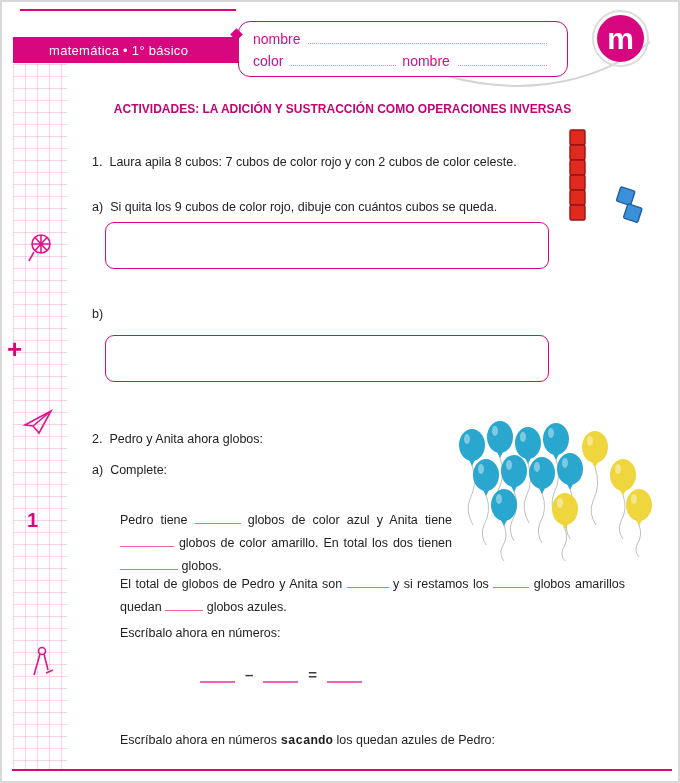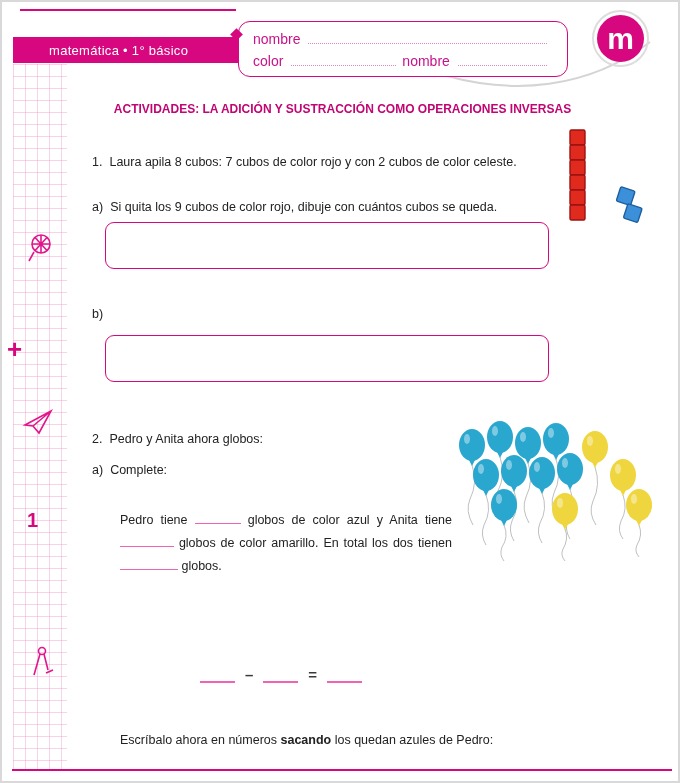--- a/index.html
+++ b/index.html
@@ -39,21 +39,21 @@
 
   .row { display:flex; gap:7px; font-size:12.5px; line-height:1.45; }
   .answer-box { border:1.6px solid #d6077f; border-radius:9px; background:#fff; }
 
   .para { font-size:12.5px; line-height:1.85; text-align:justify; }
   .blank { display:inline-block; border-bottom:1.6px solid #f062b4; height:10px; }
 
   .equation { display:flex; align-items:flex-end; gap:10px; font-size:15px;
               font-weight:bold; color:#3a3a3a; }
   .eq-blank { width:35px; border-bottom:2px solid #f062b4; height:14px; display:inline-block; }
-  .bold { font-weight:bold; }
+  .bold { font-weight:bold;font-family:Liberation Mono, monospace; }
 </style>
 </head>
 <body>
 
 <div class="page">
 
   <div class="abs rule" style="left:18px;top:7px;width:216px;height:2px;"></div>
 
   <div class="abs header-band" style="left:11px;top:35px;width:246px;height:26px;">
     <span>matemática  •  1° básico</span>
@@ -221,21 +221,31 @@
   <div class="abs para" style="left:118px;top:484px;width:332px;margin-top:23px;">
     <span>Pedro tiene</span>
     <span class="blank" style="width:46px;"></span>
     <span>globos de color azul y Anita tiene</span>
     <span class="blank" style="width:54px;"></span>
     <span>globos de color amarillo. En total los dos tienen</span>
     <span class="blank" style="width:58px;"></span>
     <span>globos.</span>
   </div>
 
-
+  <div class="abs para" style="left:118px;top:571px;width:505px;">
+    <span>El total de globos de Pedro y Anita son</span>
+    <span class="blank" style="width:42px;"></span>
+    <span>y si restamos los</span>
+    <span class="blank" style="width:36px;"></span>
+    <span>globos amarillos quedan</span>
+    <span class="blank" style="width:38px;"></span>
+    <span>globos azules.</span>
+  </div>
+
+  <div class="abs" style="left:118px;top:624px;font-size:12.5px;">Escríbalo  ahora en números:</div>
 
   <div class="abs equation" style="left:198px;top:664px;">
     <span class="eq-blank"></span>
     <span>–</span>
     <span class="eq-blank"></span>
     <span>=</span>
     <span class="eq-blank"></span>
   </div>
 
   <div class="abs" style="left:118px;top:731px;width:520px;font-size:12.5px;">

